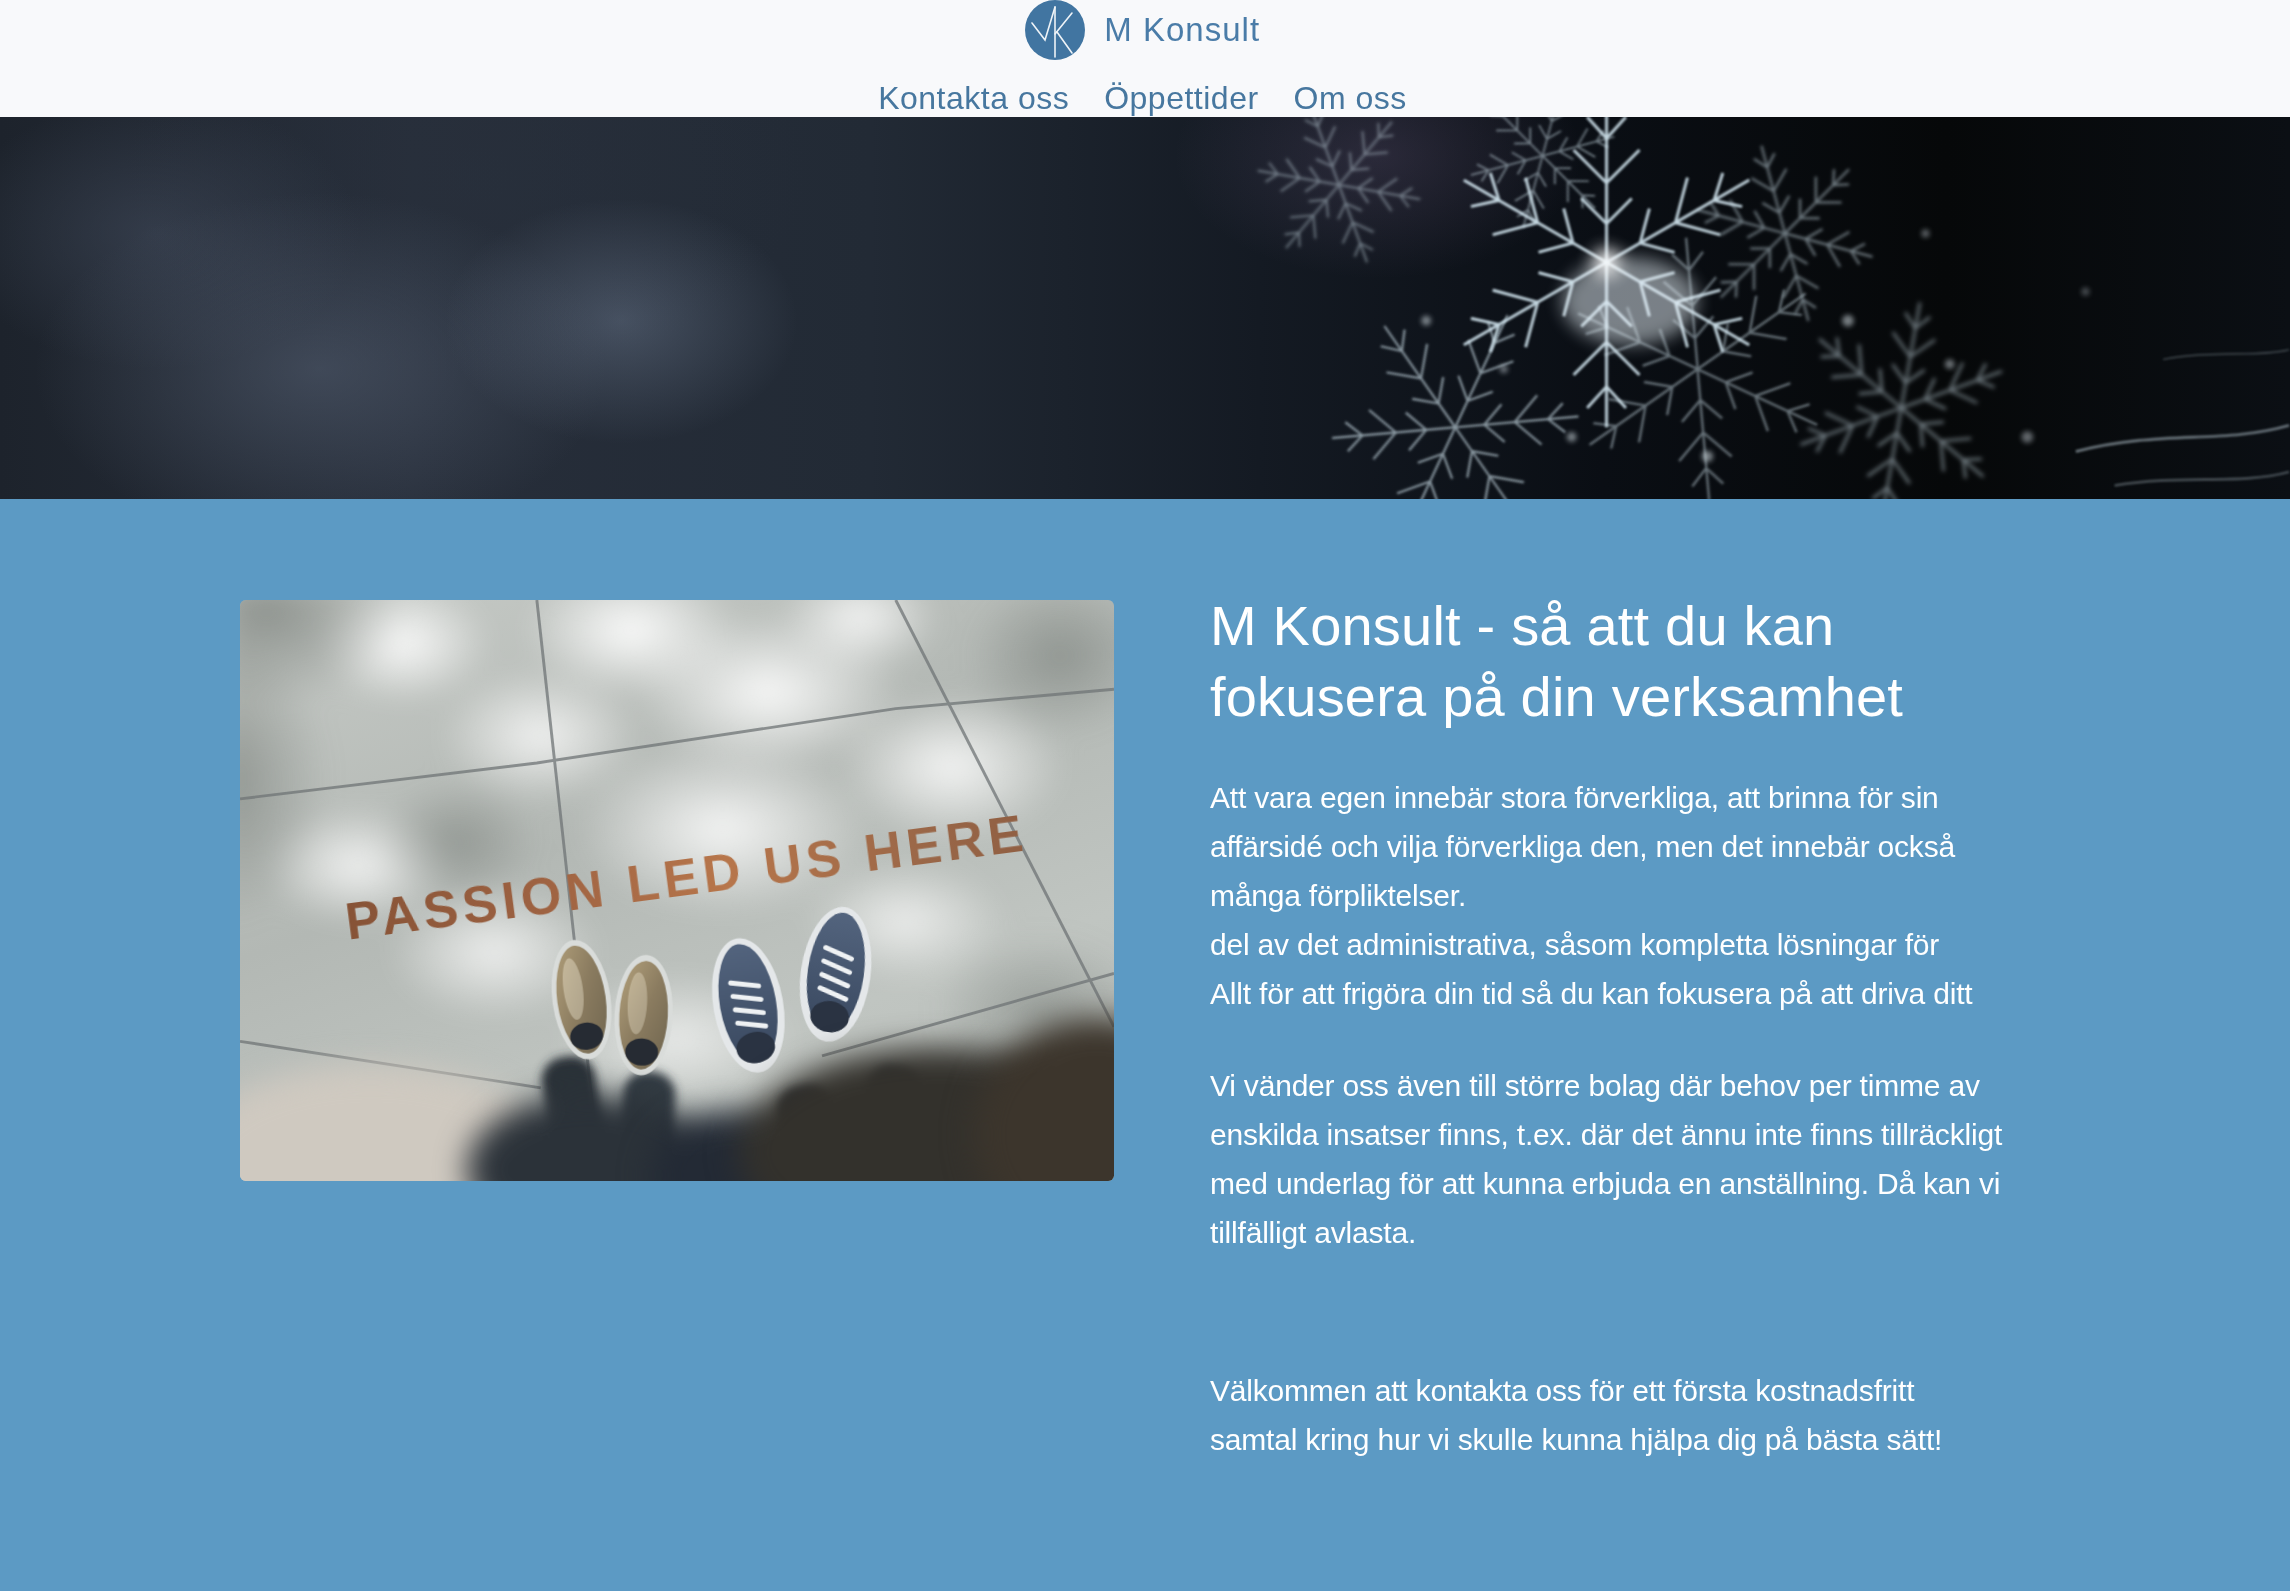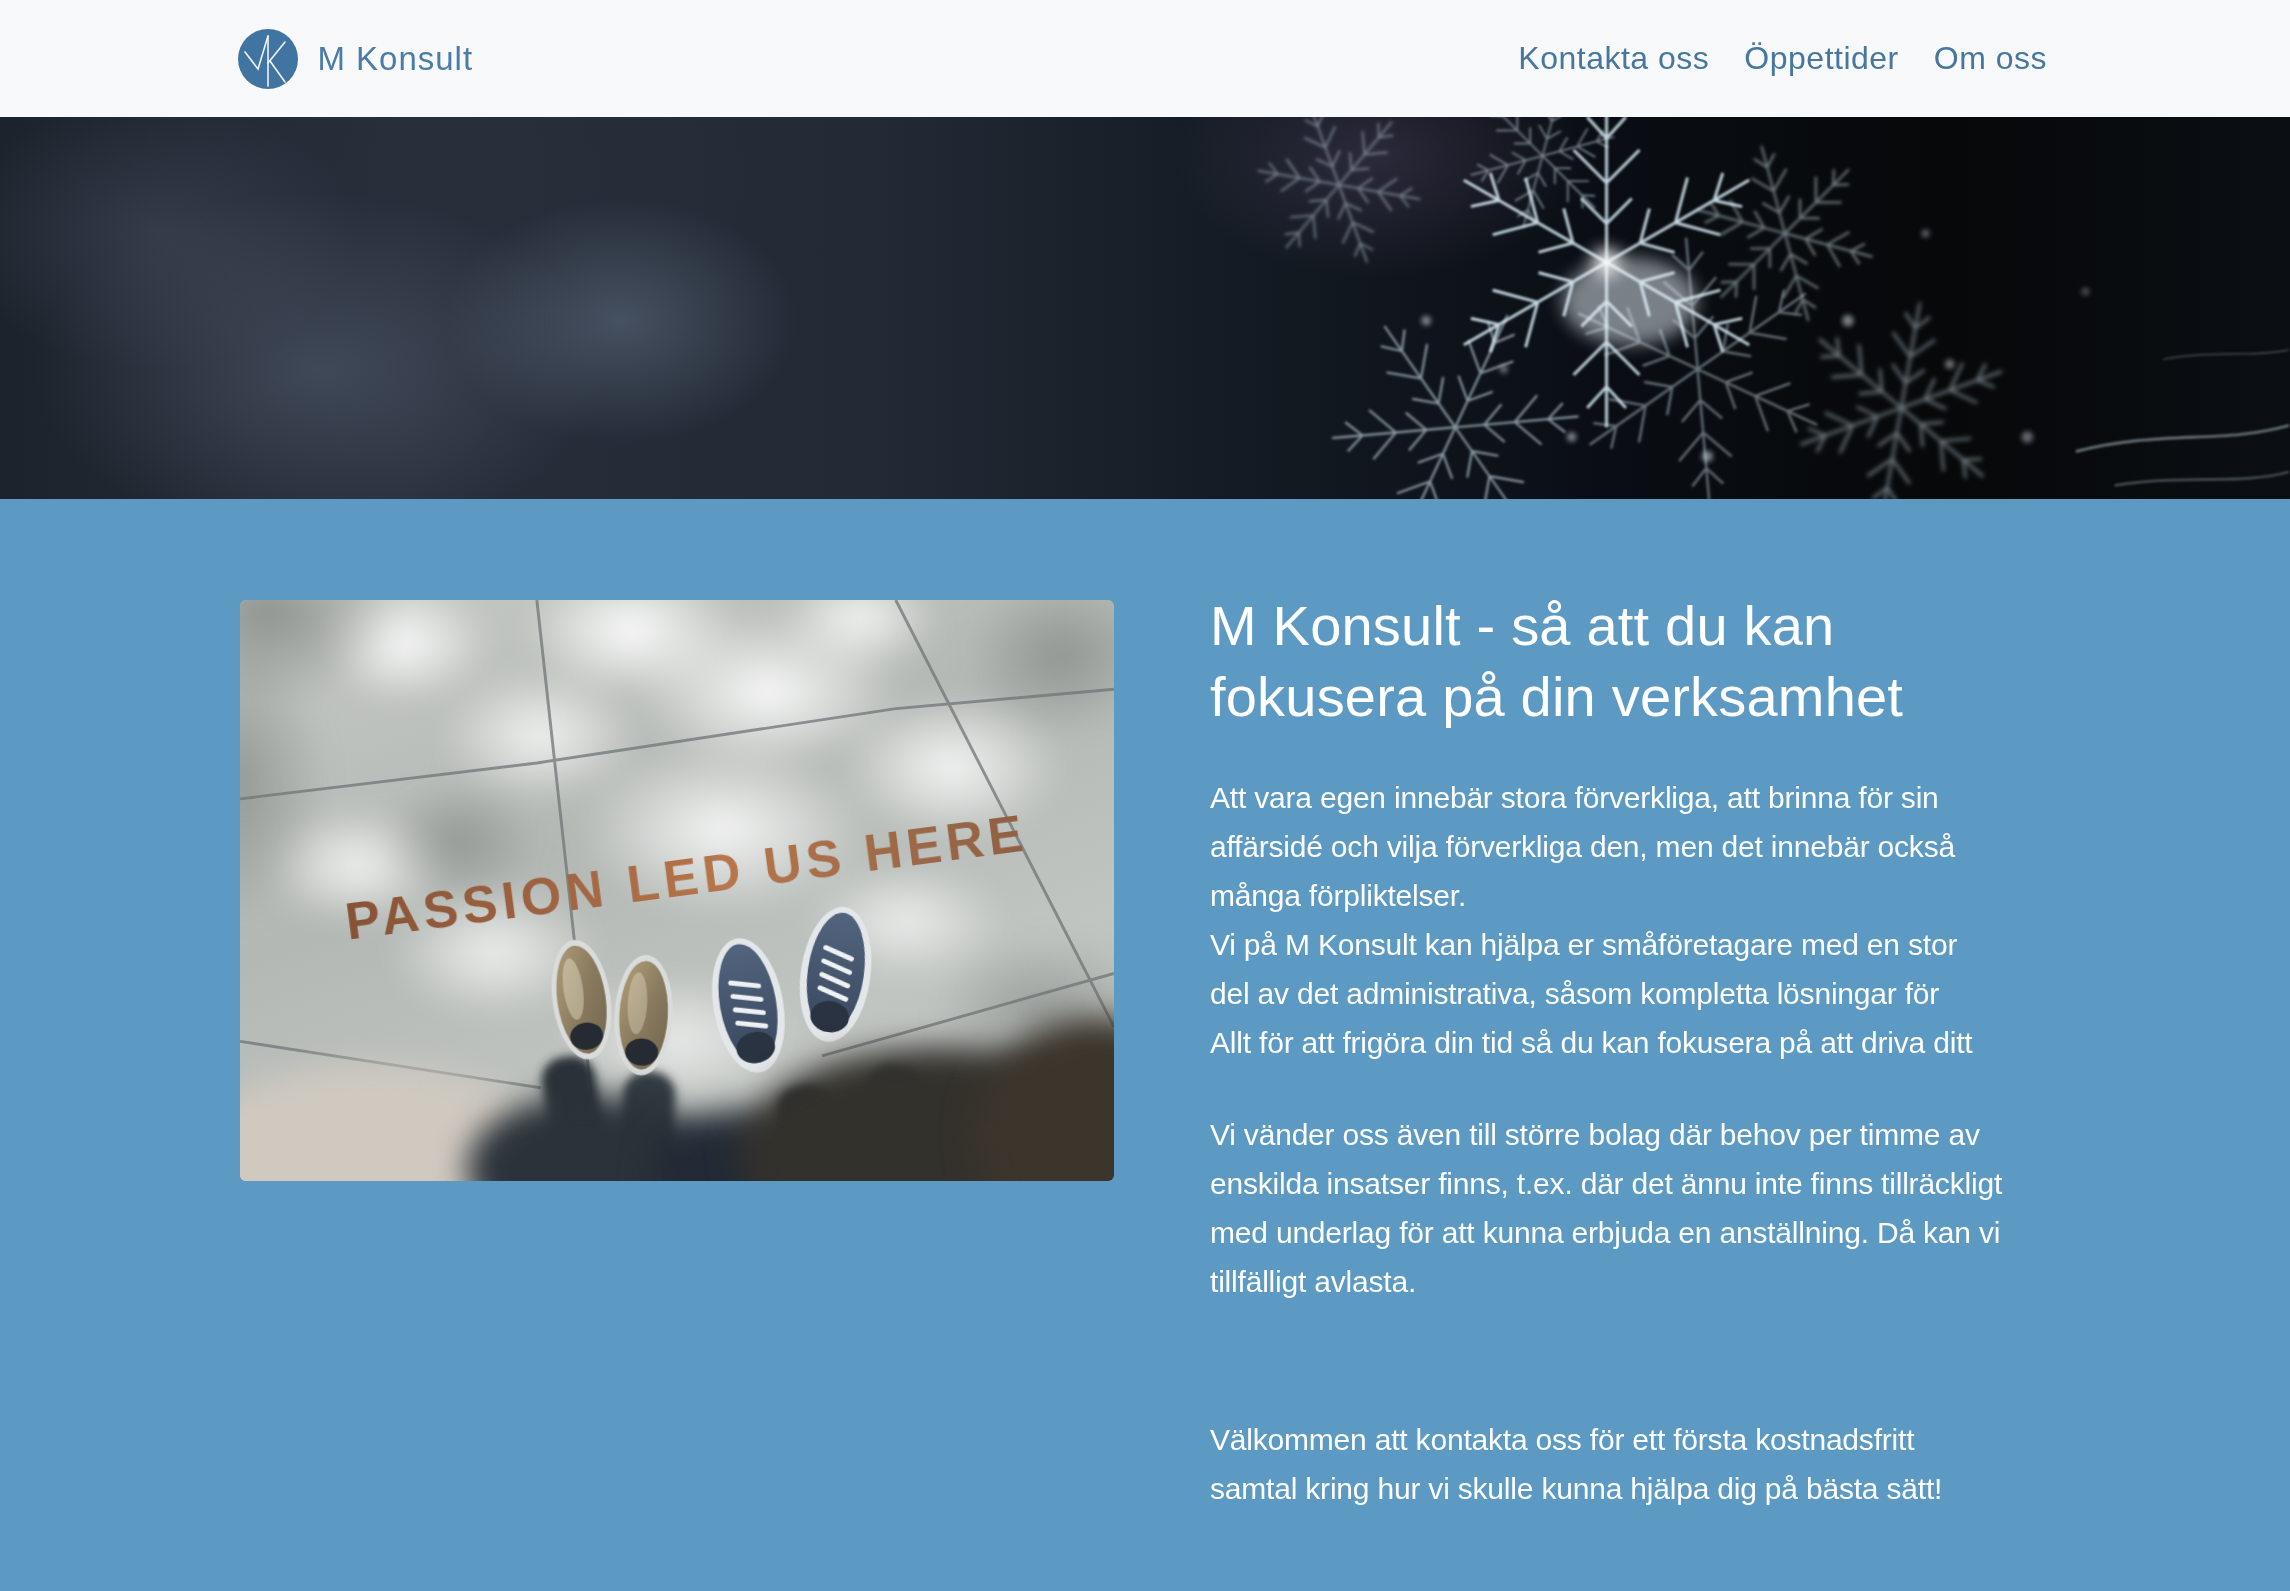--- a/index.html
+++ b/index.html
@@ -6,21 +6,21 @@
   html,body{margin:0;padding:0;}
   body{
     width:2290px;height:1591px;overflow:hidden;
     font-family:"Liberation Sans",sans-serif;
     background:#5c9ac4;
   }
   
   .header{
     height:117px;background:#f8f9fb;
     display:flex;align-items:center;justify-content:space-between;
-    padding:0 243px 0 238px;box-sizing:border-box;
+    padding:0 243px 0 238px;box-sizing:border-box;flex-direction:column;
   }
   .brand{display:flex;align-items:center;gap:19.4px;cursor:pointer;}
   .brand-logo{width:60px;height:60px;display:block;}
   .brand-name{font-size:33px;color:#4a7ca8;letter-spacing:1px;}
   .nav{display:flex;align-items:center;gap:35px;}
   .nav a{font-size:32px;color:#47779f;text-decoration:none;letter-spacing:0.5px;cursor:pointer;}
   
   .hero{
     position:relative;height:382px;overflow:hidden;
     background:
@@ -260,21 +260,20 @@
 
     <div class="content">
       <h1 class="title">
           <div class="tline">M Konsult - så att du kan</div>
           <div class="tline">fokusera på din verksamhet</div>
         </h1>
       <div class="block">
           <div class="tline">Att vara egen innebär stora förverkliga, att brinna för sin</div>
           <div class="tline">affärsidé och vilja förverkliga den, men det innebär också</div>
           <div class="tline">många förpliktelser.</div>
-          <div class="tline">Vi på M Konsult kan hjälpa er småföretagare med en stor</div>
           <div class="tline">del av det administrativa, såsom kompletta lösningar för</div>
           <div class="tline">Allt för att frigöra din tid så du kan fokusera på att driva ditt</div>
         </div>
       <div class="block gap1">
           <div class="tline">Vi vänder oss även till större bolag där behov per timme av</div>
           <div class="tline">enskilda insatser finns, t.ex. där det ännu inte finns tillräckligt</div>
           <div class="tline">med underlag för att kunna erbjuda en anställning. Då kan vi</div>
           <div class="tline">tillfälligt avlasta.</div>
         </div>
       <div class="block gap2">

